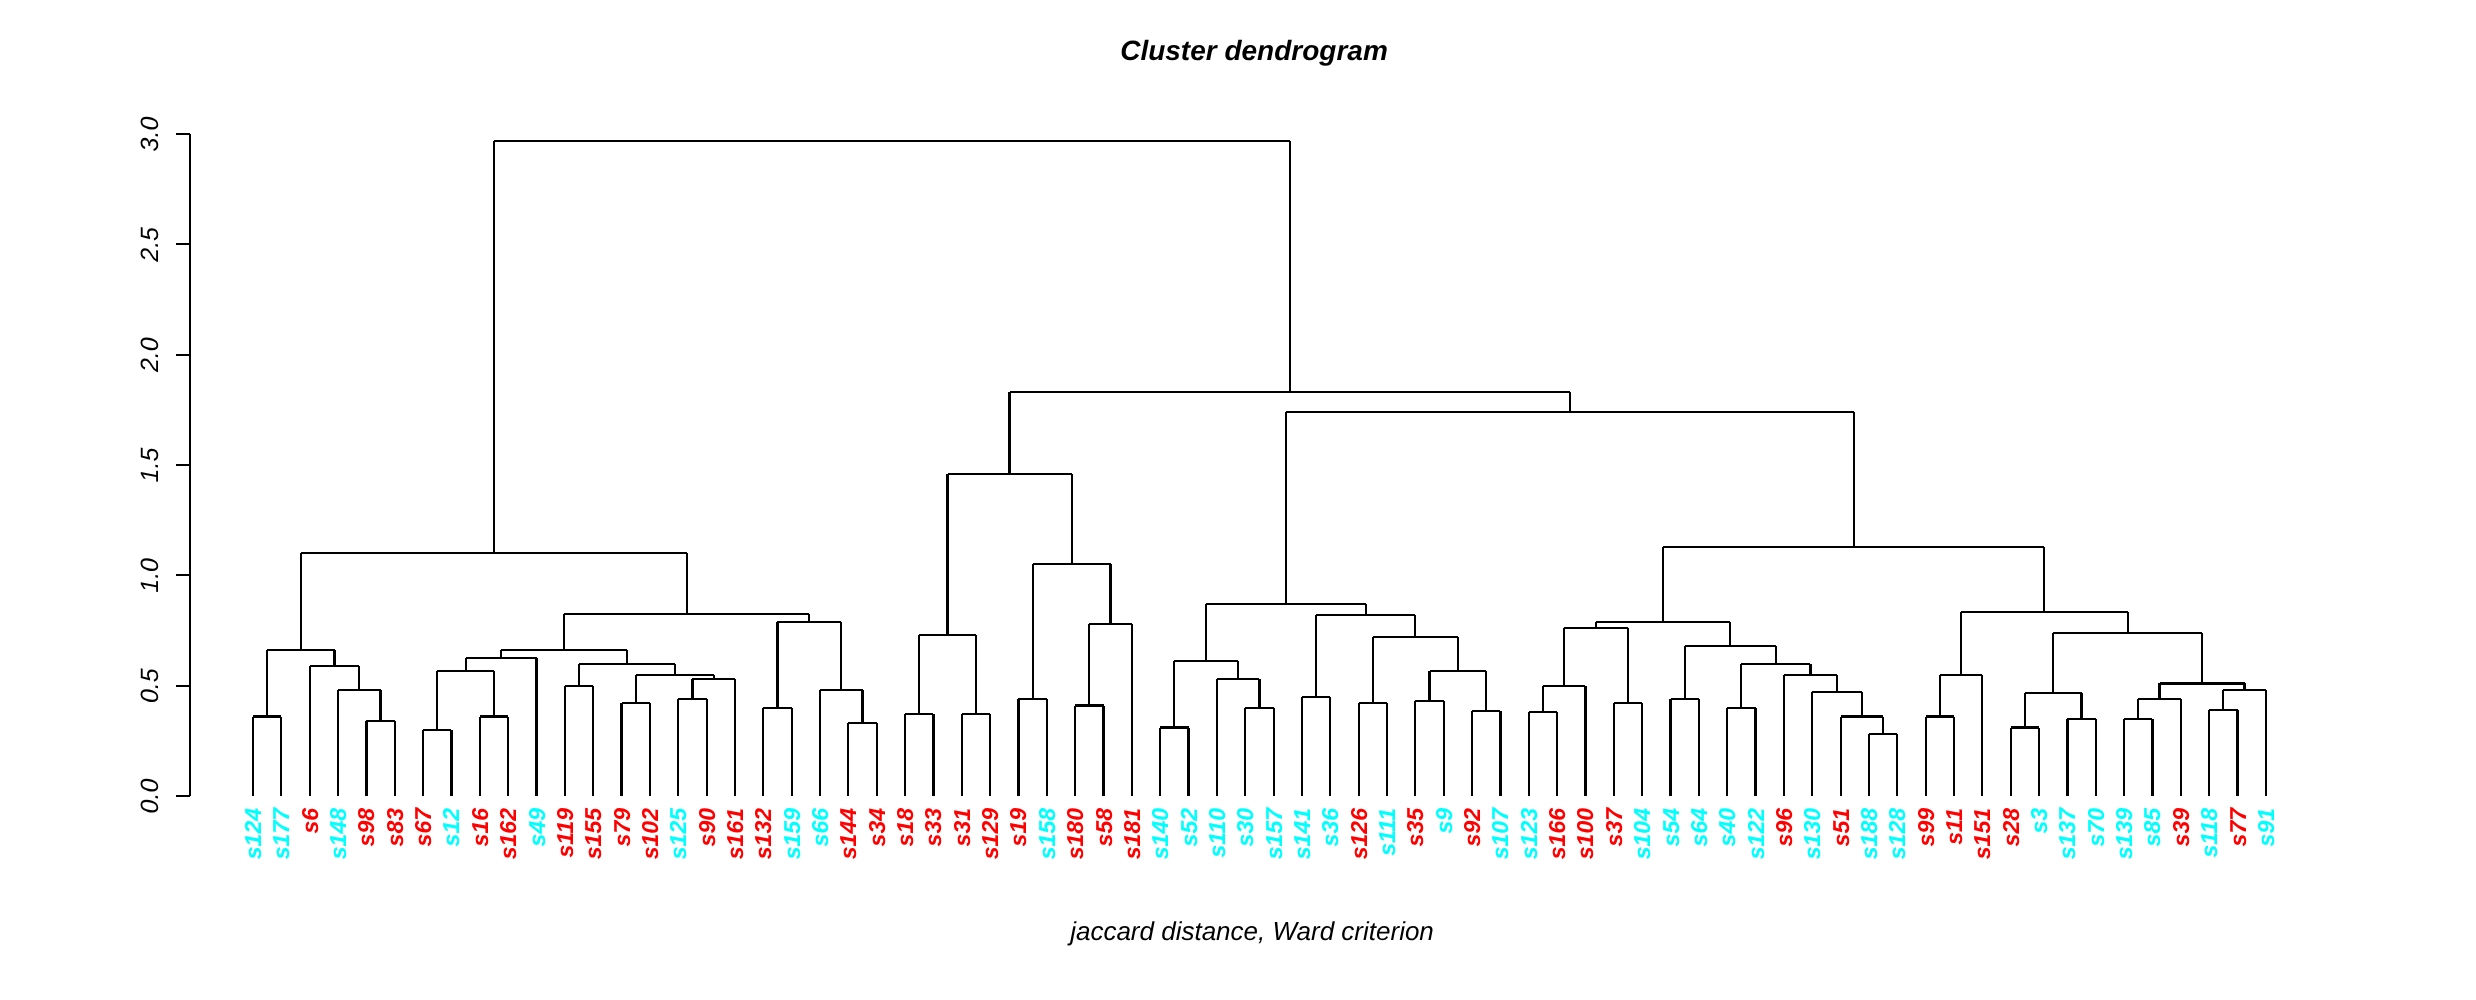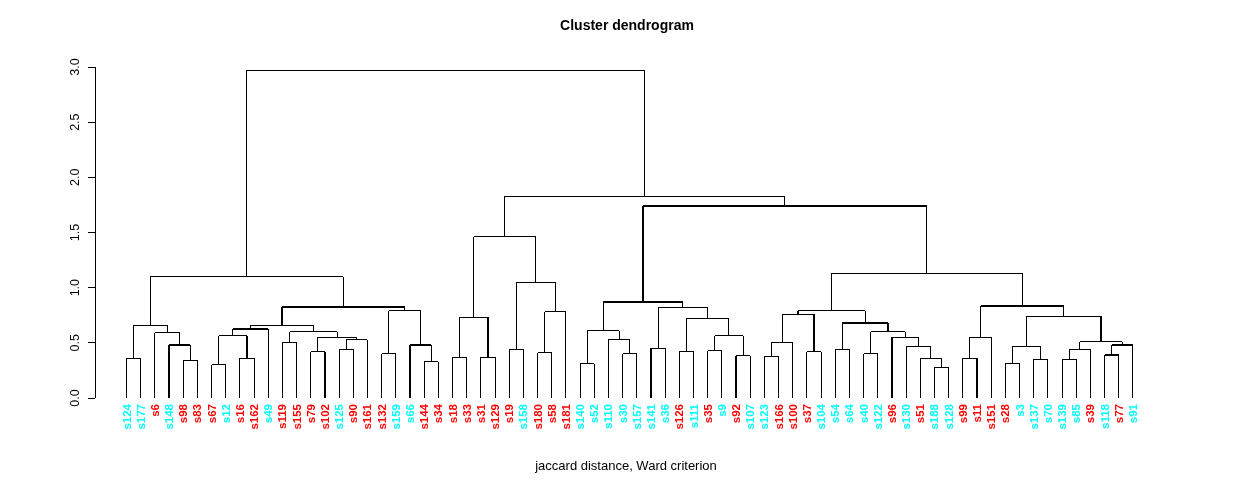--- a/index.html
+++ b/index.html
@@ -1,17 +1,17 @@
 <!DOCTYPE html>
 <html><head>
 <meta charset="utf-8">
 <style>
   html,body{margin:0;padding:0;background:#ffffff;}
   #frame{position:relative;width:1238px;height:500px;background:#ffffff;overflow:hidden;
-         font-family:"Liberation Sans","DejaVu Sans",sans-serif;}
+         font-family:"Liberation Sans","DejaVu Sans",sans-serif;font-style:italic;}
   svg text{font-family:"Liberation Sans","DejaVu Sans",sans-serif;}
   .title-text{font-size:14px;font-weight:bold;fill:#000000;}
   .xlab-text{font-size:13px;fill:#000000;}
   .tick-text{font-size:12.5px;fill:#000000;}
   .leaf-text{font-size:11.5px;font-weight:bold;}
 </style>
 </head>
 <body>
 
 <div id="frame">

